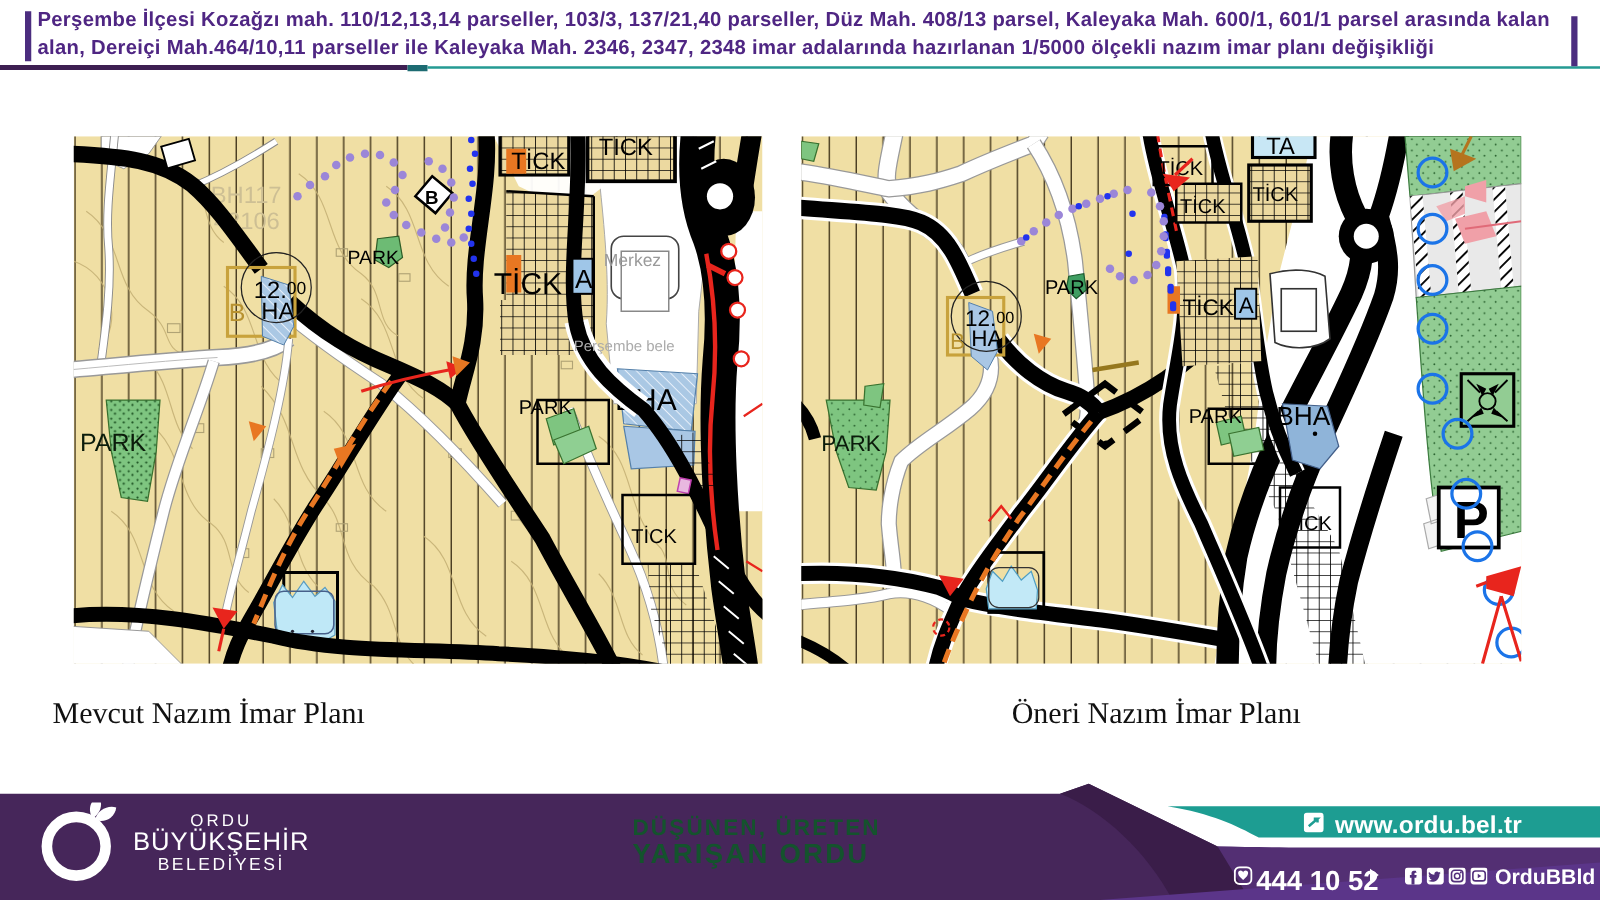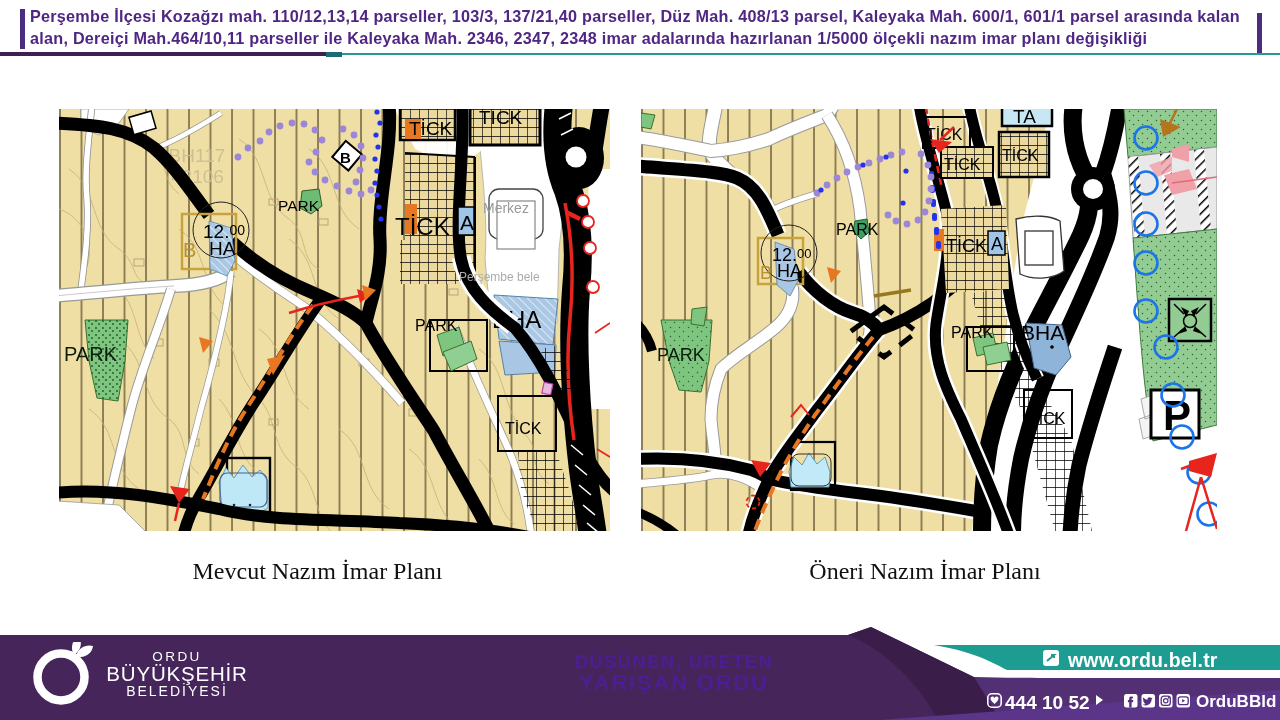--- a/index.html
+++ b/index.html
@@ -593,21 +593,21 @@
     <polygon points="186,158 200,162 190,174" fill="#e87722"></polygon>
 
     <polygon points="110,351 130,354 119,368" fill="#e8251d"></polygon>
 
     <circle cx="112" cy="393" r="6.5" fill="none" stroke="#e8251d" stroke-width="1.8" stroke-dasharray="4 3"></circle>
 
     <path d="M150,308 L160,296 L168,306" stroke="#e8251d" stroke-width="2" fill="none"></path>
     </g>
   </svg>
 
-  <div class="abs" style="left:42px;top:558px;width:551px;text-align:center;font-family:'Liberation Serif',serif;font-size:24px;color:#111;">Mevcut Nazım İmar Planı</div>
+  <div class="abs" style="left:42px;top:558px;width:551px;text-align:left;font-family:'Liberation Serif',serif;font-size:24px;color:#111;">Mevcut Nazım İmar Planı</div>
 
   <div class="abs" style="left:637px;top:558px;width:576px;text-align:center;font-family:'Liberation Serif',serif;font-size:24px;color:#111;">Öneri Nazım İmar Planı</div>
 
   <svg class="abs" style="left:0;top:620px;" width="1280" height="100" viewBox="0 0 1280 100">
 
     <path d="M0,15 L848,15 L871,7 L1062,100 L0,100 Z" fill="#46265a"></path>
 
     <path d="M848,15 L871,7 L1062,100 L938,100 C918,62 882,28 848,15 Z" fill="#3a1d49"></path>
 
     <path d="M974,57 C1010,58 1040,58 1080,58 L1280,58 L1280,100 L1000,100 Z" fill="#532f73"></path>
@@ -622,38 +622,38 @@
     <path d="M46,14 C48,6 56,2 63,4 C62,12 54,17 46,14 Z" fill="#ffffff"></path>
     <path d="M44,13 C40,6 42,-2 49,-5 C53,2 50,9 44,13 Z" fill="#ffffff"></path>
   </svg>
 
   <div class="abs" style="left:92px;top:649px;width:146px;text-align:center;color:#fff;margin-left:12px;">
     <div style="font-size:13.5px;letter-spacing:2.5px;">ORDU</div>
     <div style="font-size:20.5px;letter-spacing:0.8px;line-height:20px;">BÜYÜKŞEHİR</div>
     <div style="font-size:14px;letter-spacing:2px;line-height:15px;">BELEDİYESİ</div>
   </div>
 
-  <div class="abs" style="left:567px;top:653px;width:214px;text-align:center;color:#4c1d95;font-weight:bold;">
+  <div class="abs" style="left:506px;top:653px;width:214px;text-align:left;color:#14532d;font-weight:bold;">
     <div style="font-size:18px;letter-spacing:1.7px;line-height:19px;">DÜŞÜNEN, ÜRETEN</div>
     <div style="font-size:22px;letter-spacing:1.8px;line-height:21.5px;">YARIŞAN ORDU</div>
   </div>
 
   <svg class="abs" style="left:1043px;top:650px;" width="16" height="16" viewBox="0 0 16 16">
     <rect x="0" y="0" width="16" height="16" rx="3" fill="#fff"></rect>
     <path d="M4,11 L11,5 L8,5 M11,5 L11,8" stroke="#1d9d92" stroke-width="2" fill="none"></path>
   </svg>
 
   <div class="abs" style="left:1068px;top:649px;font-size:19.5px;font-weight:bold;letter-spacing:0.2px;color:#fff;">www.ordu.bel.tr</div>
 
   <svg class="abs" style="left:987px;top:693px;" width="15" height="15" viewBox="0 0 15 15">
     <rect x="0.8" y="0.8" width="13.4" height="13.4" rx="4" fill="none" stroke="#fff" stroke-width="1.6"></rect>
     <path d="M4,4 C5.5,3 7,3.5 7.5,5 C8,3.5 9.5,3 11,4 C12,5 11.5,7 10,8.5 L7.5,11 L5,8.5 C3.5,7 3,5 4,4 Z" fill="#fff"></path>
   </svg>
 
-  <div class="abs" style="left:1005px;top:692px;font-size:19px;font-weight:bold;color:#fff;">444 10 52</div>
+  <div class="abs" style="left:1005px;top:692px;font-size:22px;font-weight:bold;color:#fff;">444 10 52</div>
 
   <div class="abs" style="left:1096px;top:695px;width:0;height:0;border-left:7px solid #fff;border-top:5px solid transparent;border-bottom:5px solid transparent;"></div>
 
   <svg class="abs" style="left:1124px;top:694px;" width="66" height="14" viewBox="0 0 66 14">
     <rect x="0" y="0" width="13.5" height="13.5" rx="2.5" fill="#fff"></rect>
     <path d="M8.6,2.5 H7 C5.8,2.5 5.2,3.3 5.2,4.4 V6 H3.9 V8.2 H5.2 V13.5 H7.6 V8.2 H9 L9.3,6 H7.6 V4.8 C7.6,4.4 7.8,4.2 8.2,4.2 H9.3 Z" fill="#53307c"></path>
     <rect x="17.5" y="0" width="13.5" height="13.5" rx="2.5" fill="#fff"></rect>
     <path d="M28.6,4.2 C28.3,4.35 27.9,4.45 27.5,4.5 C27.9,4.25 28.2,3.85 28.35,3.4 C27.95,3.63 27.5,3.8 27.05,3.9 C26.67,3.5 26.13,3.25 25.55,3.25 C24.4,3.25 23.48,4.18 23.48,5.32 C23.48,5.48 23.5,5.64 23.53,5.79 C21.8,5.7 20.27,4.88 19.25,3.62 C19.07,3.93 18.97,4.28 18.97,4.66 C18.97,5.38 19.33,6.01 19.89,6.38 C19.55,6.37 19.23,6.28 18.95,6.13 V6.16 C18.95,7.16 19.66,8 20.61,8.19 C20.44,8.24 20.25,8.26 20.06,8.26 C19.93,8.26 19.8,8.25 19.67,8.23 C19.93,9.05 20.7,9.65 21.6,9.67 C20.89,10.23 20,10.56 19.03,10.56 C18.86,10.56 18.7,10.55 18.53,10.53 C19.45,11.12 20.53,11.46 21.7,11.46 C25.5,11.46 27.58,8.3 27.58,5.57 L27.57,5.3 C27.98,5 28.33,4.64 28.6,4.2 Z" fill="#53307c"></path>
     <rect x="35" y="0" width="13.5" height="13.5" rx="2.5" fill="#fff"></rect>
     <rect x="37.2" y="2.2" width="9.1" height="9.1" rx="2.6" fill="none" stroke="#53307c" stroke-width="1.3"></rect>

